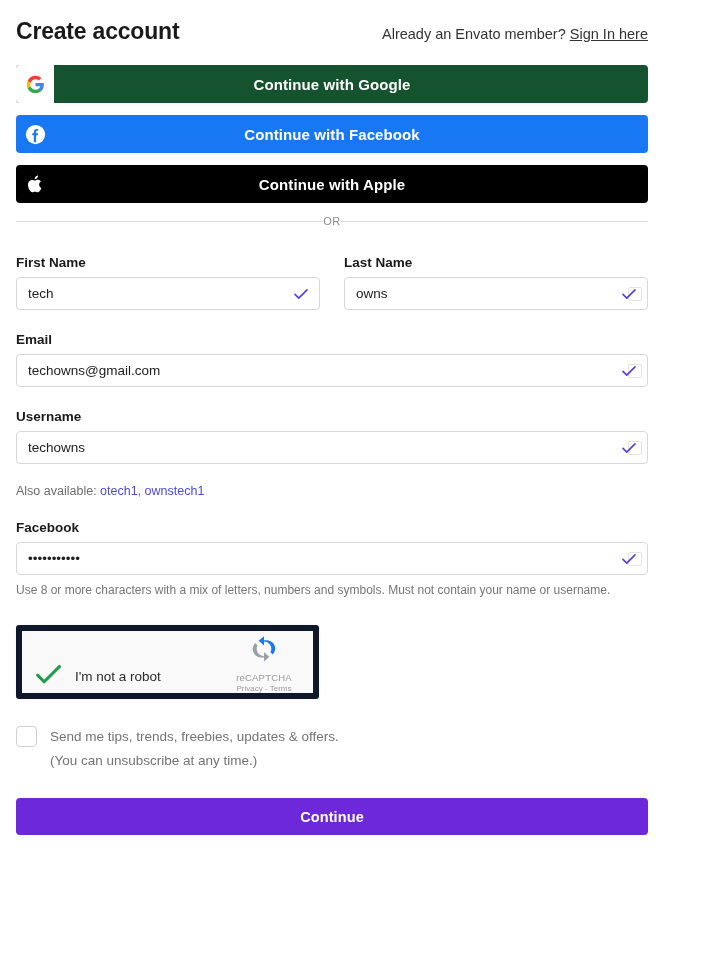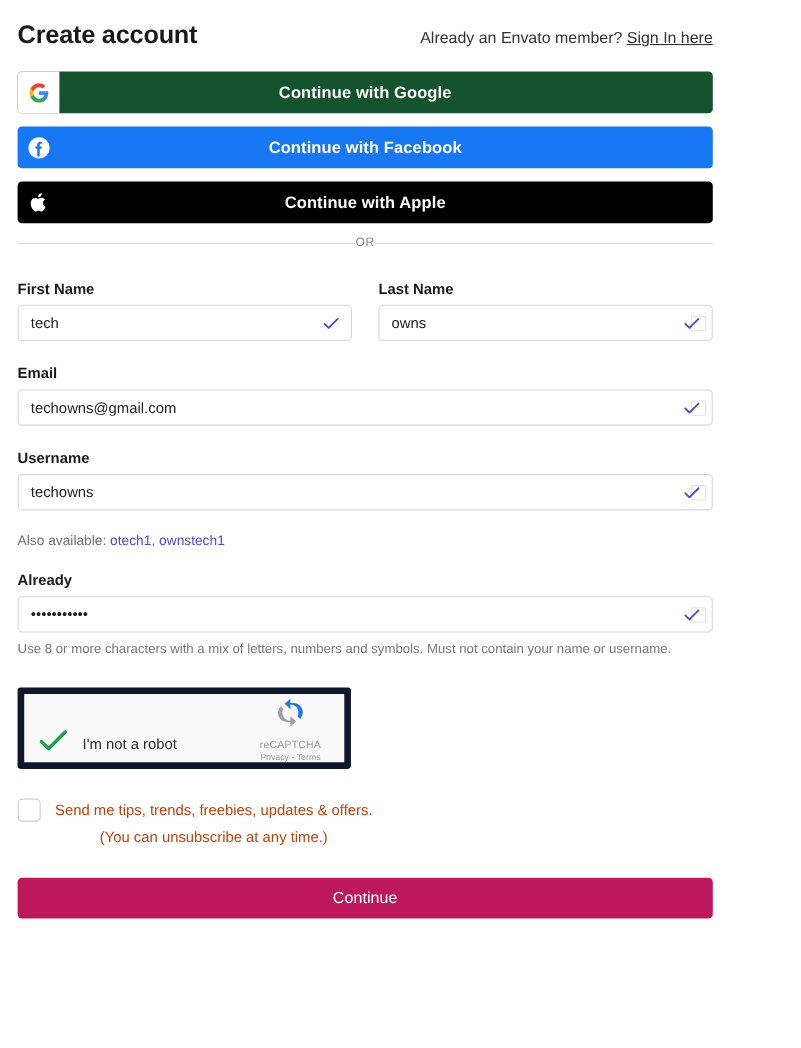--- a/index.html
+++ b/index.html
@@ -224,35 +224,34 @@
     height: 21px;
     border: 1px solid #cfcfcf;
     border-radius: 4px;
     background: #ffffff;
     flex: none;
     margin-top: 1px;
     cursor: pointer;
   }
   .optin .lines {
     font-size: 13.5px;
-    color: #c2410c;
+    color: #737373;
     line-height: 1.75;
-    text-align: center;
   }
 
   
   .continue-btn {
     width: 100%;
     height: 37px;
-    background: #be185d;
+    background: #6d28d9;
     border: none;
     border-radius: 4px;
     color: #ffffff;
     font-size: 14.5px;
-    font-weight: normal;
+    font-weight: bold;
     font-family: "Liberation Sans", sans-serif;
     margin-top: 26px;
     cursor: pointer;
     letter-spacing: 0.1px;
   }
 </style>
 </head>
 <body>
 
 <div class="page">
@@ -364,21 +363,21 @@
     </div>
     <div class="suggest">
       <span>Also available:</span>
       <a>otech1</a><span>,</span>
       <a>ownstech1</a>
     </div>
   </div>
 
   
   <div class="block">
-    <label class="field-label">Already</label>
+    <label class="field-label">Facebook</label>
     <div class="input-wrap">
       <input class="text-input" type="text" value="•••••••••••" style="">
       <span class="check-ghost"></span>
       <span class="check-mark">
         <svg width="18" height="18" viewBox="0 0 24 24" aria-hidden="true">
           <path d="M4 12.5l5 5L20 6.5" stroke="#5b3fd8" stroke-width="2.2" fill="none" stroke-linecap="round" stroke-linejoin="round"></path>
         </svg>
       </span>
     </div>
     <div class="helper">Use 8 or more characters with a mix of letters, numbers and symbols. Must not contain your name or username.</div>

